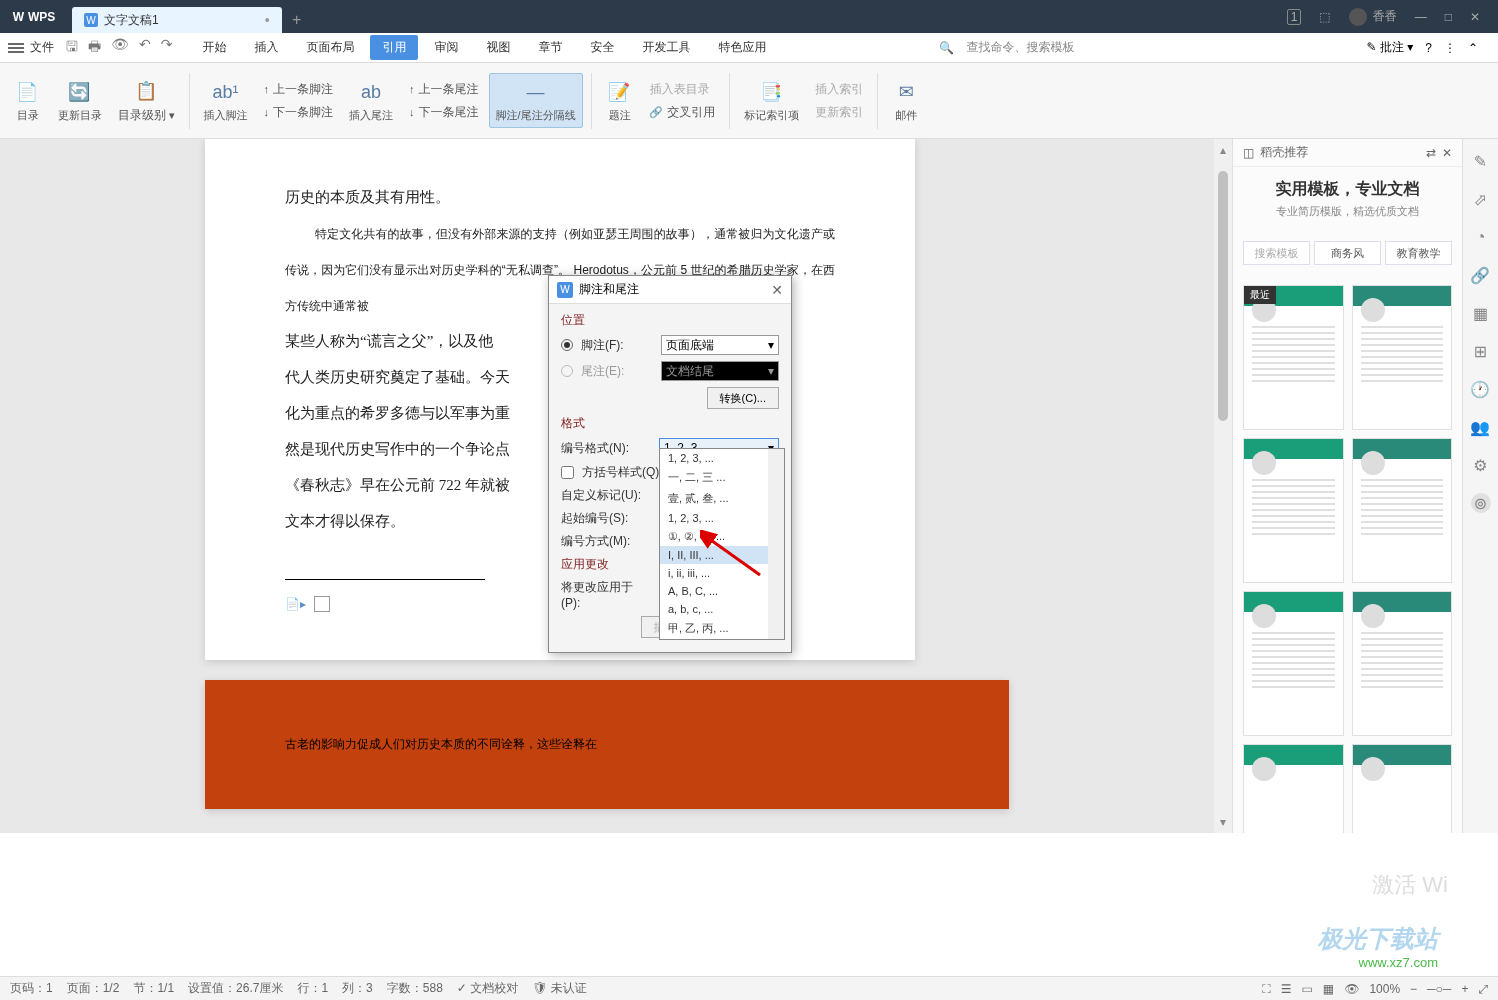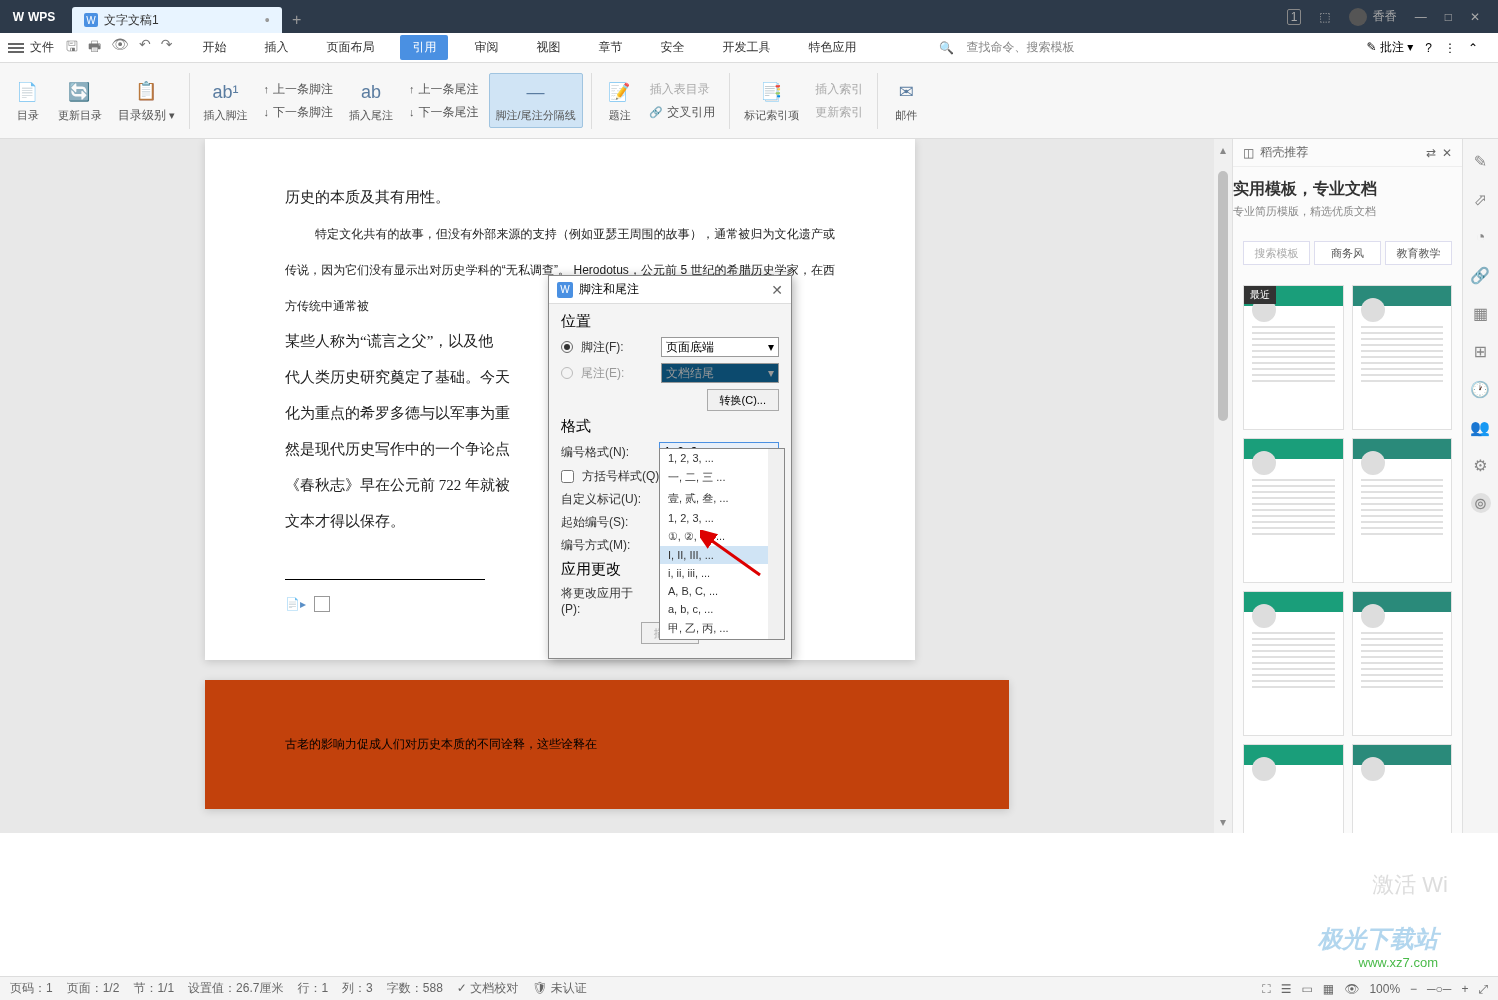--- a/index.html
+++ b/index.html
@@ -13,21 +13,21 @@
 .win-ctrl{margin-left:auto;display:flex;align-items:center;gap:18px;padding-right:18px}
 .win-ctrl span{color:#aaa;font-size:12px}
 .user-info{display:flex;align-items:center;gap:6px;color:#ccc}
 .avatar{width:18px;height:18px;background:#555;border-radius:50%}
 .menubar{height:30px;background:#fff;border-bottom:1px solid #ddd;display:flex;align-items:center;padding:0 8px}
 .hamburger{width:16px;display:flex;flex-direction:column;gap:2px;margin-right:6px}
 .hamburger span{height:2px;background:#666}
 .file-menu{margin-right:12px;color:#333}
 .qat{display:flex;gap:10px;margin-right:18px;color:#777}
 .qat span{font-size:14px}
-.menu-items{display:flex;gap:14px}
+.menu-items{display:flex;gap:4px}
 .menu-item{padding:4px 12px;color:#333;cursor:pointer}
 .menu-item.active{background:#4a90e2;color:#fff;border-radius:2px}
 .menu-right{margin-left:auto;display:flex;align-items:center;gap:12px;padding-right:12px}
 .ribbon{height:76px;background:#f7f7f7;border-bottom:1px solid #ddd;display:flex;align-items:center;padding:0 8px;gap:4px}
 .r-group{display:flex;flex-direction:column;align-items:center;gap:2px;padding:0 6px}
 .r-icon{width:28px;height:28px;display:flex;align-items:center;justify-content:center;font-size:18px;color:#5a7ca0}
 .r-label{font-size:11px;color:#555}
 .r-sep{width:1px;height:56px;background:#ddd;margin:0 4px}
 .r-small-group{display:flex;flex-direction:column;gap:6px;padding:0 6px}
 .r-small{display:flex;align-items:center;gap:4px;color:#555;font-size:11px}
@@ -38,50 +38,50 @@
 .page{width:710px;background:#ffffff;box-shadow:0 2px 8px rgba(0,0,0,0.15);padding:40px 80px;margin-bottom:20px}
 .page p{font-size:15px;line-height:2.4;color:#222;text-align:justify;font-family:"SimSun"}
 .footnote-sep{border-top:1px solid #000;width:200px;margin-top:40px}
 .corner-mark{display:inline-block;width:16px;height:16px;border:1px solid #999;margin:8px 0}
 .page2{width:804px;background:#c2410c;box-shadow:0 2px 8px rgba(0,0,0,0.15);padding:56px;margin-top:20px}
 .scroller{width:18px;background:#f0f0f0;display:flex;flex-direction:column;align-items:center}
 .scroller-thumb{width:10px;height:250px;background:#c0c0c0;border-radius:5px;margin-top:10px}
 .scroller-btn{color:#888;padding:4px}
 .side-panel{width:230px;background:#fbfbfb;border-left:1px solid #e0e0e0;display:flex;flex-direction:column}
 .sp-header{height:28px;display:flex;align-items:center;padding:0 10px;border-bottom:1px solid #eee;gap:6px;color:#666}
-.sp-title-row{text-align:left;padding:12px 0 4px}
+.sp-title-row{text-align:center;padding:12px 0 4px}
 .sp-title{font-size:16px;font-weight:bold;color:#333}
-.sp-sub{font-size:11px;color:#888;text-align:left;margin-bottom:10px}
+.sp-sub{font-size:11px;color:#888;text-align:center;margin-bottom:10px}
 .sp-filter{display:flex;gap:4px;padding:12px 10px;margin-bottom:8px}
 .sp-filter-item{flex:1;height:24px;display:flex;align-items:center;justify-content:center;border:1px solid #dde;background:#fff;font-size:11px;color:#555}
 .sp-filter-item.ph{color:#aaa}
 .sp-tags{display:flex;flex-wrap:wrap;gap:4px;padding:0 10px;margin-bottom:10px}
 .sp-tag{width:65px;height:22px;display:flex;align-items:center;justify-content:center;background:#f0f2f5;font-size:11px;color:#555}
 .sp-templates{flex:1;overflow:auto;padding:0 10px;display:grid;grid-template-columns:1fr 1fr;gap:8px}
 .tmpl{height:145px;background:#fff;border:1px solid #e0e0e0;position:relative;overflow:hidden}
 .tmpl-head{height:20px;background:#1a9e7a}
 .tmpl-head.teal{background:#2a8a7a}
 .tmpl-avatar{width:24px;height:24px;background:#ddd;border-radius:50%;position:absolute;top:12px;left:8px}
 .tmpl-lines{position:absolute;top:40px;left:8px;right:8px}
 .tmpl-line{height:2px;background:#e0e0e0;margin-bottom:4px}
 .recent-badge{position:absolute;top:0;left:0;background:#333;color:#fff;padding:2px 6px;font-size:10px}
 .side-tools{width:36px;background:#f5f5f5;border-left:1px solid #e0e0e0;display:flex;flex-direction:column;align-items:center;gap:18px;padding-top:12px}
 .side-tool{width:20px;height:20px;display:flex;align-items:center;justify-content:center;color:#888;font-size:16px}
 .dialog{position:absolute;left:548px;top:275px;width:244px;background:#f4f4f4;border:1px solid #888;box-shadow:2px 2px 10px rgba(0,0,0,0.3);z-index:100}
 .dlg-title{height:28px;background:#fff;display:flex;align-items:center;padding:0 8px;gap:6px;border-bottom:1px solid #ddd}
 .dlg-w{width:16px;height:16px;background:#4a90e2;border-radius:2px;color:#fff;display:flex;align-items:center;justify-content:center;font-size:10px}
 .dlg-close{margin-left:auto;font-size:14px;color:#666}
 .dlg-body{padding:8px 12px}
-.dlg-section{font-size:15px;color:#000000;margin-bottom:6px}
+.dlg-section{font-size:12px;color:#7f1d1d;margin-bottom:6px}
 .dlg-row{display:flex;align-items:center;margin-bottom:6px;gap:8px}
 .dlg-label{width:90px;font-size:12px;color:#333}
 .dlg-label.dis{color:#999}
 .dlg-select{flex:1;height:20px;border:1px solid #999;background:#fff;padding:0 4px;font-size:11px;display:flex;align-items:center;justify-content:space-between}
 .dlg-select.blue{border:1px solid #4a90e2;background:#e8f0fa}
-.dlg-select.dis{background:#0c4a6e;color:#999}
+.dlg-select.dis{background:#000000;color:#999}
 .dlg-btn{height:22px;padding:8px 12px;border:1px solid #aaa;background:#f0f0f0;font-size:11px;display:flex;align-items:center}
 .dlg-btn.dis{color:#aaa}
 .radio{width:12px;height:12px;border:1px solid #666;border-radius:50%;display:inline-flex;align-items:center;justify-content:center}
 .radio.checked::after{content:"";width:6px;height:6px;background:#333;border-radius:50%}
 .radio.dis{border-color:#bbb}
 .dropdown{position:absolute;left:659px;top:448px;width:126px;background:#fff;border:1px solid #888;z-index:101}
 .dd-item{padding:3px 8px;font-size:11px;color:#333}
 .dd-item.hov{background:#d0e4f5}
 .dd-scroll{position:absolute;right:0;top:0;bottom:0;width:16px;background:#f0f0f0}
 .arrow{position:absolute;left:700px;top:530px;z-index:102}

